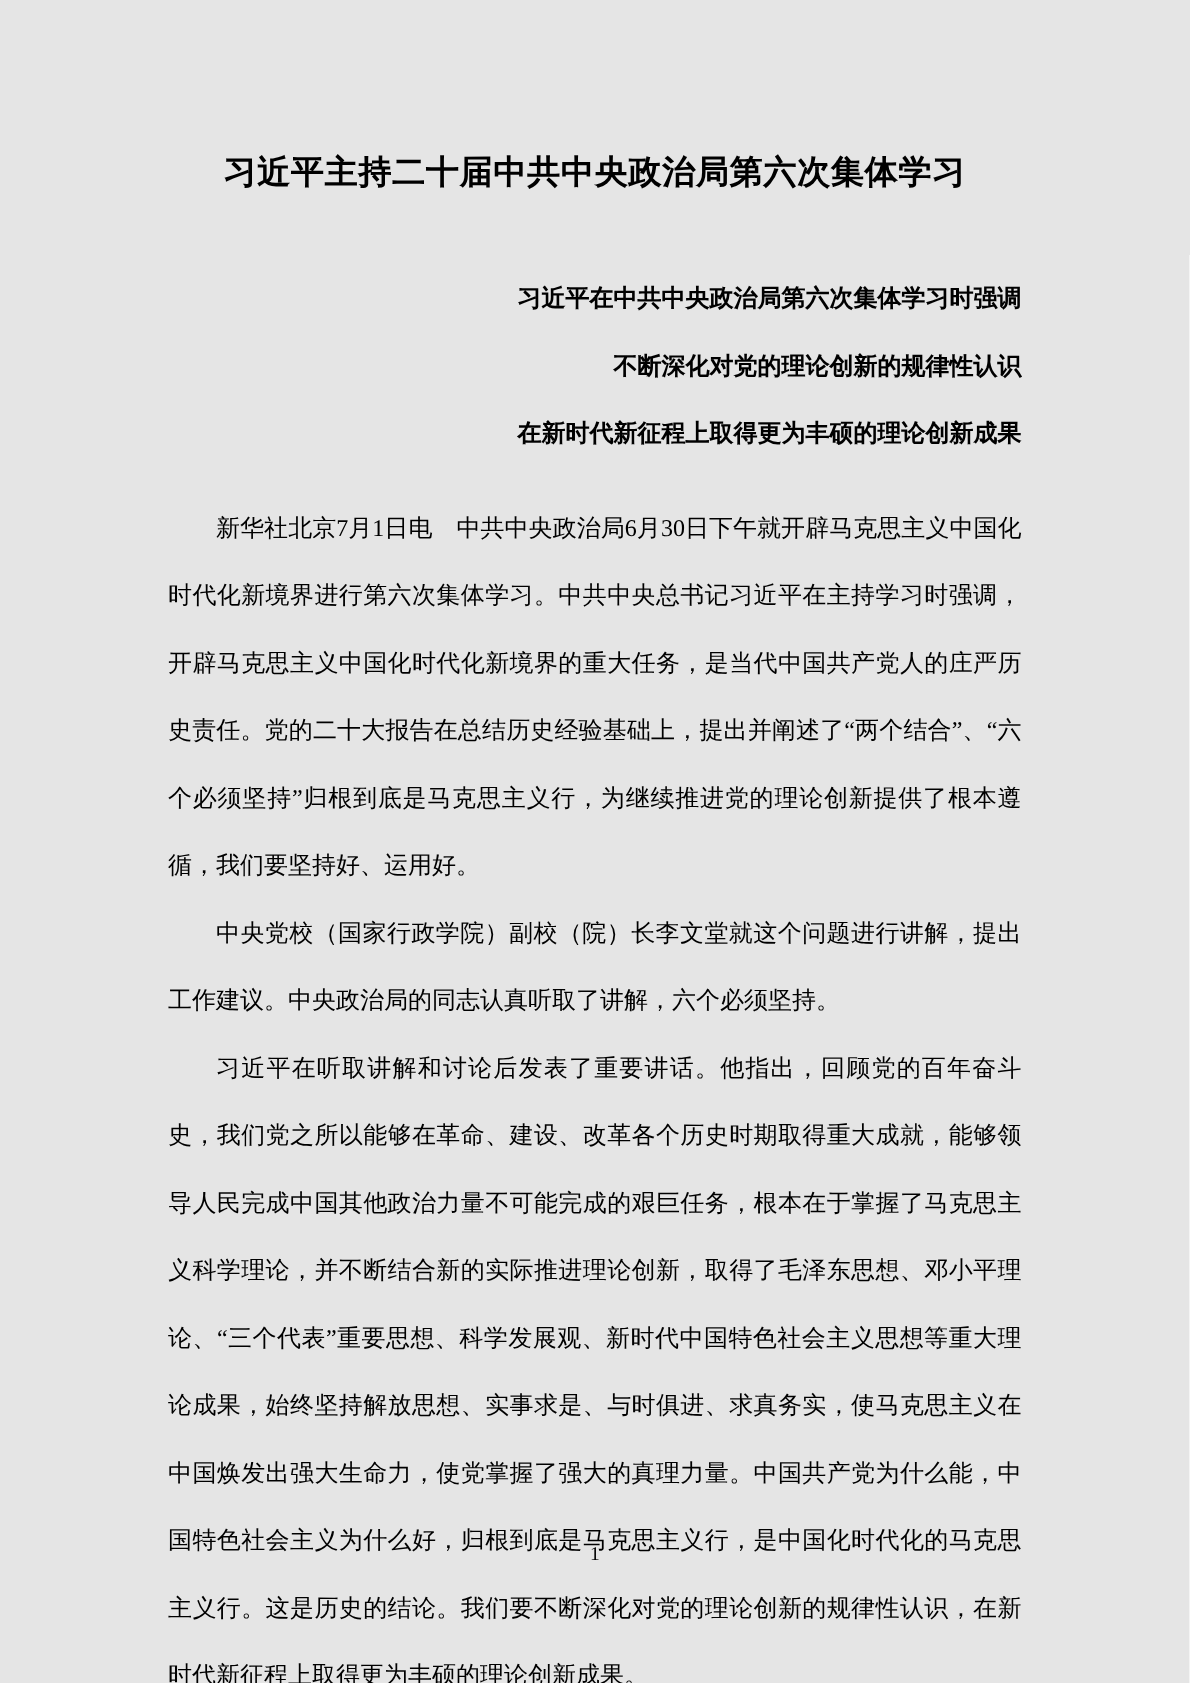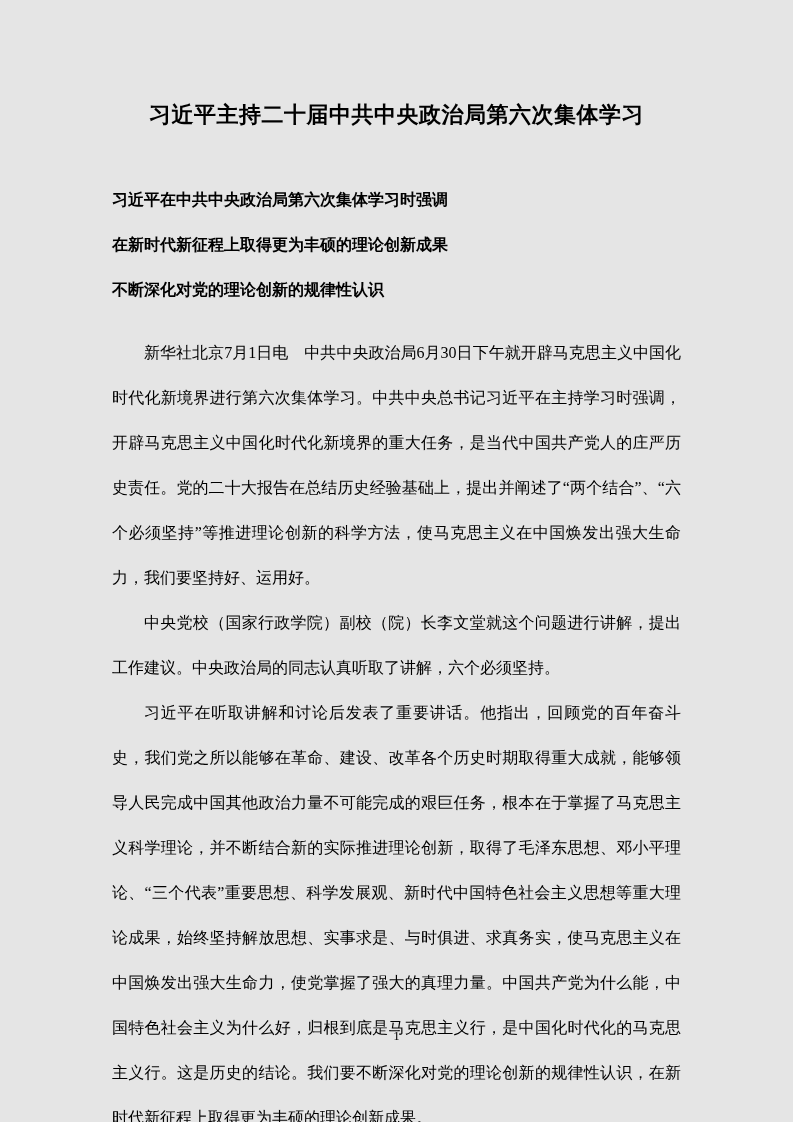--- a/index.html
+++ b/index.html
@@ -27,21 +27,21 @@
     line-height: 32px;
     text-align: center;
     letter-spacing: 0.5px;
   }
   .subtitles {
     margin-top: 46px;
     font-family: "Liberation Sans", "DejaVu Sans", sans-serif;
     font-weight: bold;
     font-size: 16px;
     line-height: 45px;
-    text-align: left;
+    text-align: right;
   }
   .doc-body {
     margin-top: 18px;
     font-family: "Liberation Serif", "DejaVu Serif", serif;
     font-size: 16px;
     line-height: 45px;
     text-align: justify;
   }
   .doc-body p {
     margin: 0;
@@ -60,25 +60,25 @@
 </style>
 </head>
 <body>
 
 <div class="page">
 
   <h1 class="doc-title">习近平主持二十届中共中央政治局第六次集体学习</h1>
 
   <div class="subtitles">
     <div class="subtitle">习近平在中共中央政治局第六次集体学习时强调</div>
+    <div class="subtitle">不断深化对党的理论创新的规律性认识</div>
     <div class="subtitle">在新时代新征程上取得更为丰硕的理论创新成果</div>
-    <div class="subtitle">不断深化对党的理论创新的规律性认识</div>
   </div>
 
   <div class="doc-body">
-    <p>新华社北京7月1日电　中共中央政治局6月30日下午就开辟马克思主义中国化时代化新境界进行第六次集体学习。中共中央总书记习近平在主持学习时强调，开辟马克思主义中国化时代化新境界的重大任务，是当代中国共产党人的庄严历史责任。党的二十大报告在总结历史经验基础上，提出并阐述了“两个结合”、“六个必须坚持”等推进理论创新的科学方法，使马克思主义在中国焕发出强大生命力，我们要坚持好、运用好。</p>
+    <p>新华社北京7月1日电　中共中央政治局6月30日下午就开辟马克思主义中国化时代化新境界进行第六次集体学习。中共中央总书记习近平在主持学习时强调，开辟马克思主义中国化时代化新境界的重大任务，是当代中国共产党人的庄严历史责任。党的二十大报告在总结历史经验基础上，提出并阐述了“两个结合”、“六个必须坚持”归根到底是马克思主义行，为继续推进党的理论创新提供了根本遵循，我们要坚持好、运用好。</p>
     <p>中央党校（国家行政学院）副校（院）长李文堂就这个问题进行讲解，提出工作建议。中央政治局的同志认真听取了讲解，六个必须坚持。</p>
     <p>习近平在听取讲解和讨论后发表了重要讲话。他指出，回顾党的百年奋斗史，我们党之所以能够在革命、建设、改革各个历史时期取得重大成就，能够领导人民完成中国其他政治力量不可能完成的艰巨任务，根本在于掌握了马克思主义科学理论，并不断结合新的实际推进理论创新，取得了毛泽东思想、邓小平理论、“三个代表”重要思想、科学发展观、新时代中国特色社会主义思想等重大理论成果，始终坚持解放思想、实事求是、与时俱进、求真务实，使马克思主义在中国焕发出强大生命力，使党掌握了强大的真理力量。中国共产党为什么能，中国特色社会主义为什么好，归根到底是马克思主义行，是中国化时代化的马克思主义行。这是历史的结论。我们要不断深化对党的理论创新的规律性认识，在新时代新征程上取得更为丰硕的理论创新成果。</p>
   </div>
 
   <div class="page-footer">1</div>
 
 </div>
 
 </body></html>

